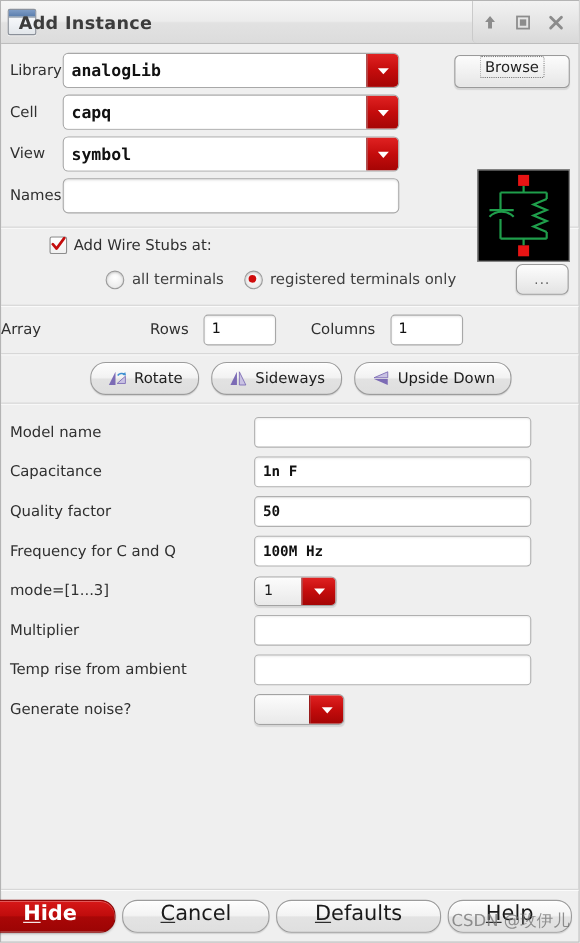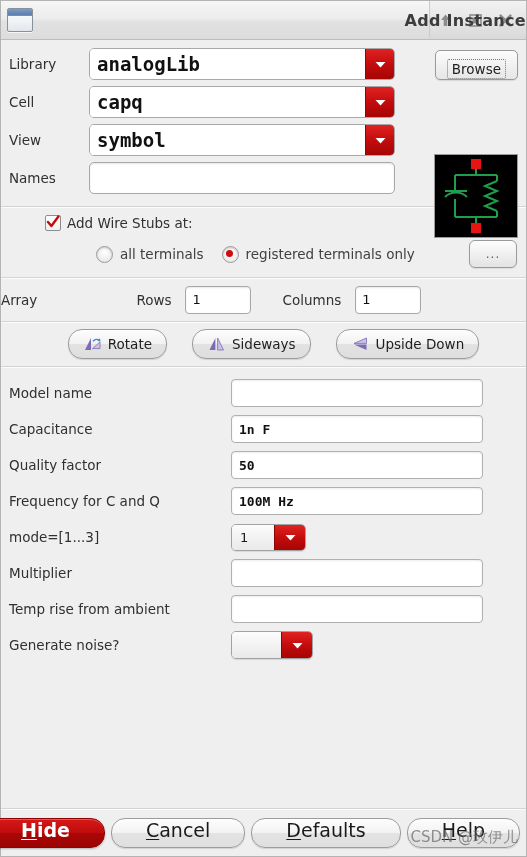--- a/index.html
+++ b/index.html
@@ -31,23 +31,23 @@
     background:linear-gradient(to bottom,#ffffff 0%,#eef1f5 60%,#e2e6ea 100%);
     box-sizing:border-box;position:relative;
     box-shadow:0 1px 0 rgba(255,255,255,.7);
   }
   .win-icon::before{
     content:"";position:absolute;left:0;right:0;top:0;height:6px;
     background:linear-gradient(to bottom,#7e9cc6,#5b7ead);
     border-bottom:1px solid #7f8d9e;
   }
   .title-text{
-    position:absolute;left:0;right:0;text-align:right;
+    position:absolute;left:0;right:0;text-align:left;
     font-weight:bold;font-size:16px;color:#3c3c3c;
-    letter-spacing:.3px;pointer-events:none;
+    letter-spacing:.3px;pointer-events:none;padding-left:16px;
   }
   .tb-buttons{
     margin-left:auto;height:100%;display:flex;align-items:center;
     padding-right:6px;
     background:linear-gradient(to bottom,#f2f2f2,#d9d9d9);
     border-left:1px solid #cacaca;
     border-bottom-left-radius:4px;
   }
   .tb-btn{
     width:30px;height:30px;display:flex;align-items:center;justify-content:center;
@@ -55,49 +55,49 @@
   }
   .tb-btn svg{display:block;}
 
   
   .sep{height:1px;background:#d4d4d4;box-shadow:0 1px 0 #fbfbfb;flex:0 0 1px;}
   .label{color:#303030;font-size:13.5px;}
 
   
   .top-sec{padding:8px 0 6px 0;position:relative;flex:0 0 auto;}
   .field-row{display:flex;align-items:center;height:32px;margin-bottom:6px;}
-  .field-row .label{width:88px;padding-left:8px;box-sizing:border-box;}
+  .field-row .label{width:56px;padding-left:8px;box-sizing:border-box;}
   .combo{
     height:32px;display:flex;align-items:stretch;
     border:1px solid #a8a8a8;border-radius:5px;overflow:hidden;
     background:#fff;box-sizing:border-box;
     box-shadow:inset 0 1px 2px rgba(0,0,0,.10);
   }
   .combo .val{
     flex:1;display:flex;align-items:center;padding:0 7px;
     background:#fff;
     font-family:"DejaVu Sans Mono","Liberation Mono",monospace;
-    font-size:19px;font-weight:bold;color:#111;
+    font-size:15px;font-weight:bold;color:#111;
   }
   .combo .arrow{
     width:28px;flex:0 0 28px;display:flex;align-items:center;justify-content:center;
     background:linear-gradient(to bottom,#e02222 0%,#c40c0c 50%,#a50505 100%);
     border-left:1px solid #8e0505;cursor:pointer;
   }
   .combo .arrow svg{display:block;}
   .plain-input{
     height:32px;border:1px solid #a8a8a8;border-radius:5px;background:#fff;
     box-sizing:border-box;display:flex;align-items:center;padding:0 7px;
     font-family:"DejaVu Sans Mono","Liberation Mono",monospace;
     font-size:13.5px;font-weight:bold;color:#111;
     box-shadow:inset 0 1px 2px rgba(0,0,0,.10);
   }
   .browse-btn{
     position:absolute;right:8px;top:10px;
-    height:28px;padding:0 11px;display:flex;align-items:flex-end;
+    height:28px;padding:0 22px;display:flex;align-items:flex-start;
     border:1px solid #9a9a9a;border-radius:5px;
     background:linear-gradient(to bottom,#fcfcfc,#e6e6e6);
     font-size:13.5px;color:#222;cursor:pointer;
     box-shadow:0 1px 1px rgba(0,0,0,.10);
   }
   .browse-btn .inner{
     border:1px dotted #777;padding:1px 4px;border-radius:2px;
   }
   .symbol-box{
     position:absolute;right:8px;top:114px;
@@ -141,21 +141,21 @@
   .array-row{height:43px;display:flex;align-items:center;flex:0 0 43px;}
   .array-row .a-lbl{padding-left:0;font-size:13.5px;}
   .small-input{
     width:66px;height:28px;border:1px solid #a8a8a8;border-radius:4px;
     background:#fff;box-sizing:border-box;display:flex;align-items:center;
     padding:0 6px;font-size:13px;color:#111;
     box-shadow:inset 0 1px 2px rgba(0,0,0,.10);
   }
 
   
-  .orient{height:44px;display:flex;align-items:center;justify-content:center;gap:25px;flex:0 0 44px;padding-left:20px;}
+  .orient{height:44px;display:flex;align-items:center;justify-content:center;gap:11px;flex:0 0 44px;padding-left:20px;}
   .pill{
     height:28px;padding:0 14px;display:flex;align-items:center;gap:6px;
     border:1px solid #9c9c9c;border-radius:14px;
     background:linear-gradient(to bottom,#fdfdfd 0%,#f2f2f2 48%,#e2e2e2 52%,#dedede 100%);
     font-size:13.5px;color:#1e1e1e;cursor:pointer;
     box-shadow:0 1px 1px rgba(0,0,0,.12),inset 0 1px 0 #fff;
   }
 
   
   .params{flex:1 1 auto;padding-top:8px;}

